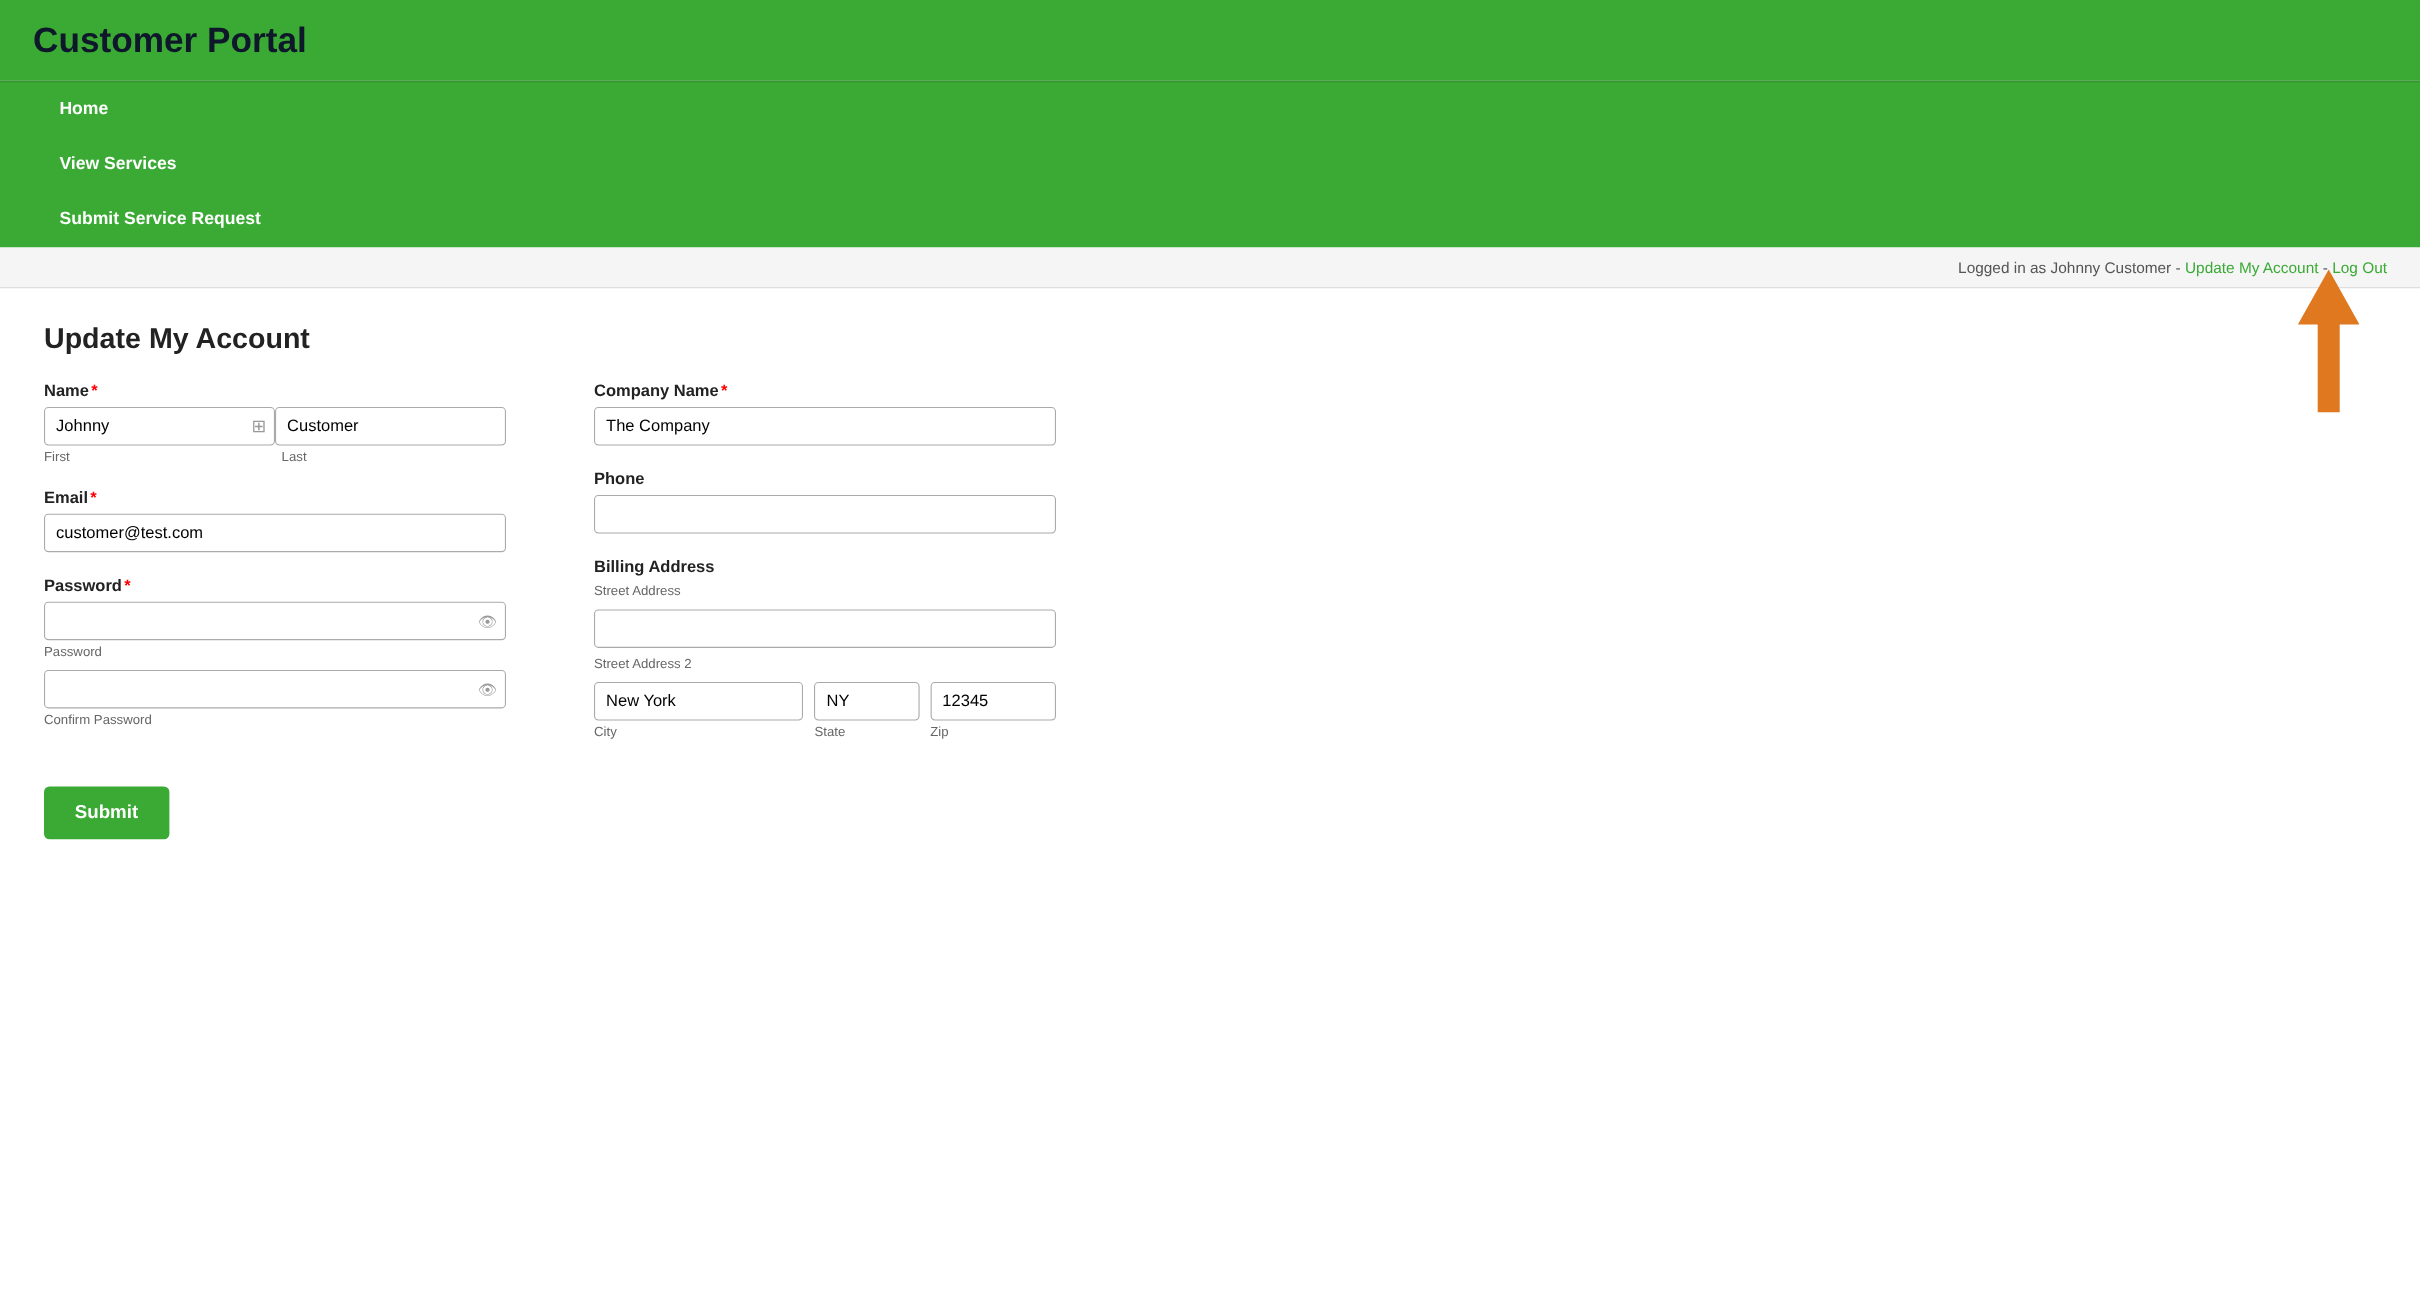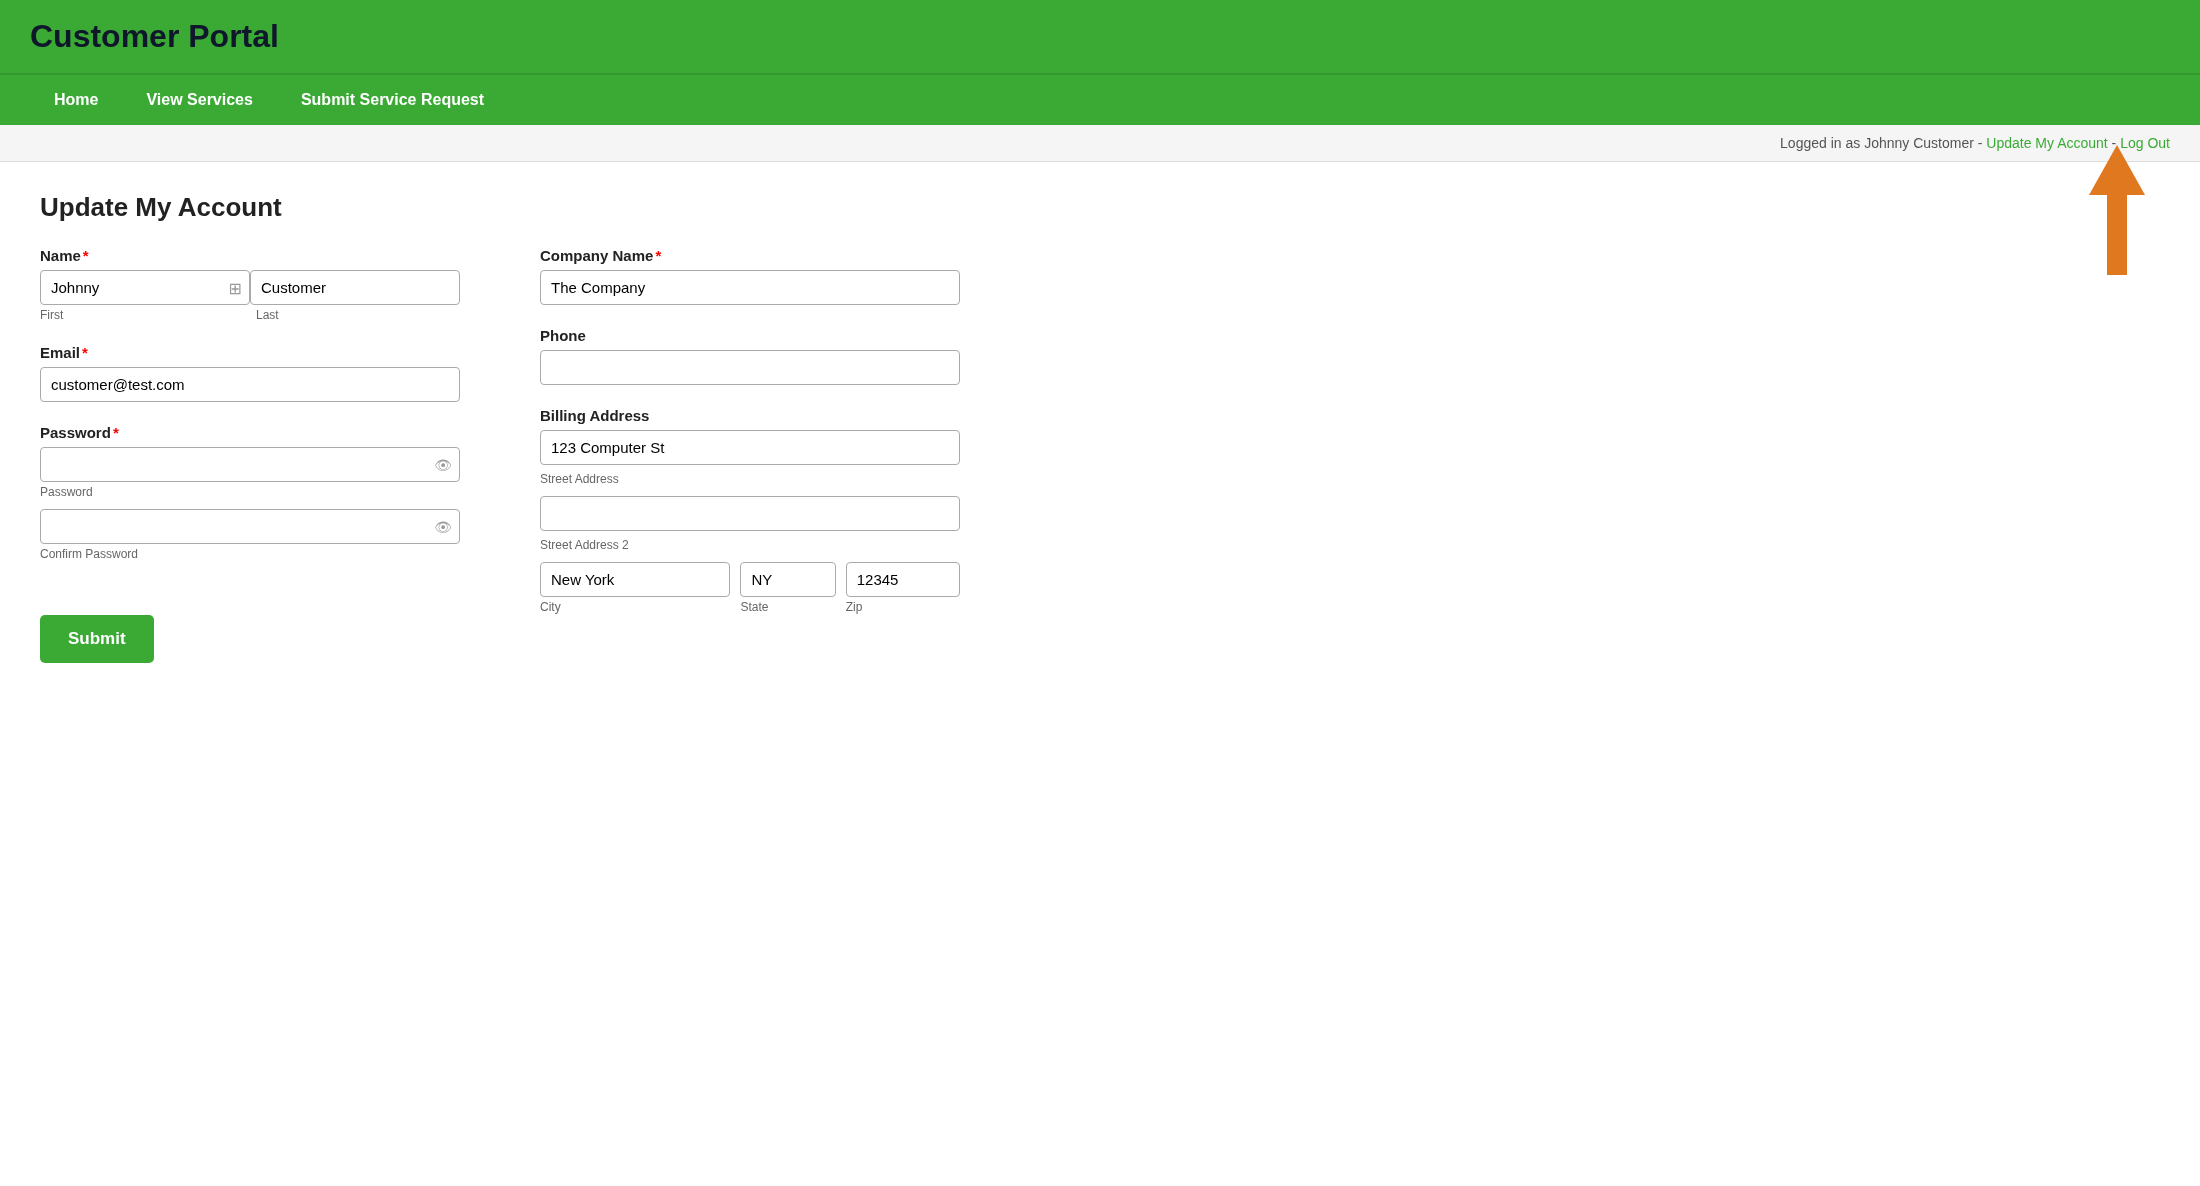--- a/index.html
+++ b/index.html
@@ -27,20 +27,21 @@
       font-weight: bold;
     }
 
     
     .nav-bar {
       background: #3aaa35;
       border-top: 2px solid rgba(0,0,0,0.1);
       padding: 0 30px;
       display: flex;
       gap: 0;
+      flex-direction: column;
     }
 
     .nav-item {
       color: #fff;
       font-weight: bold;
       font-size: 16px;
       padding: 16px 24px;
       cursor: pointer;
       text-decoration: none;
       display: block;
@@ -294,21 +295,20 @@
       </div>
 
       <div class="form-group">
         <label class="field-label">Phone</label>
         <input type="text" style="">
       </div>
 
       <div class="form-group">
         <label class="field-label">Billing Address</label>
 
-        <input type="text" style="margin-bottom: 4px;" value="123 Computer St">
         <div class="field-sublabel">Street Address</div>
 
         <input type="text" style="margin-top: 10px; margin-bottom: 4px;">
         <div class="field-sublabel">Street Address 2</div>
 
         <div class="address-bottom-row" style="margin-top:10px;">
           <div class="city-field">
             <input type="text" value="New York" style="">
             <div class="field-sublabel">City</div>
           </div>

